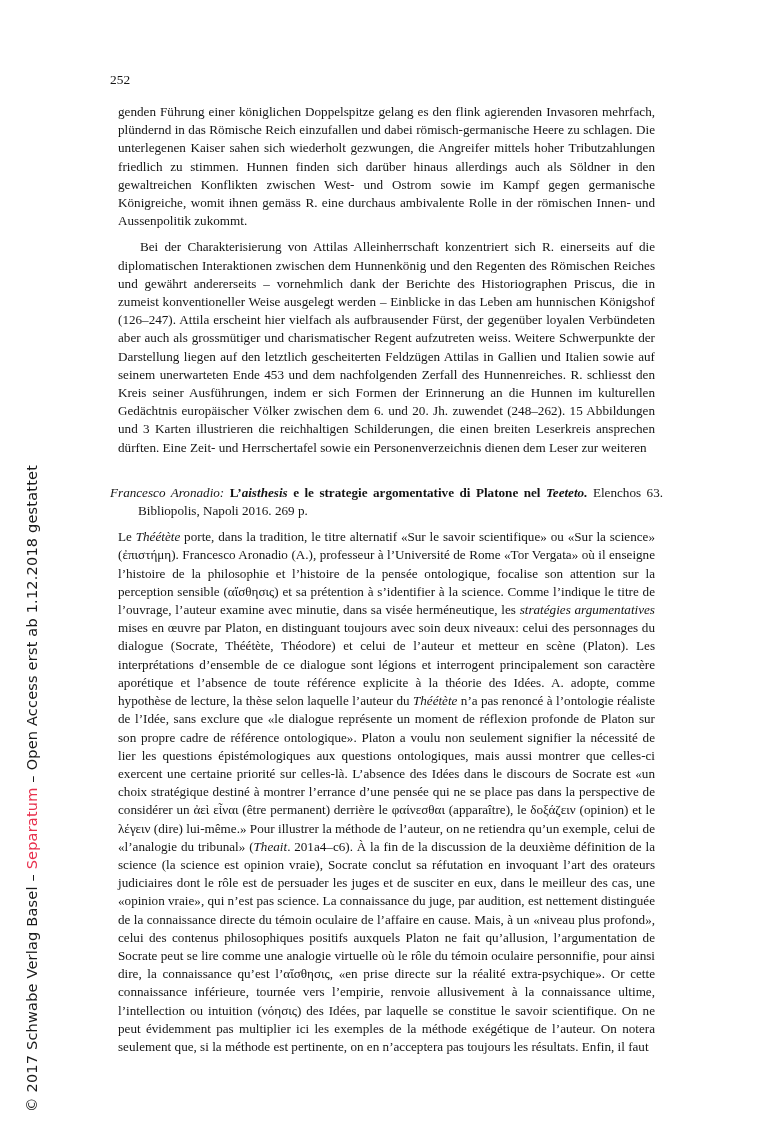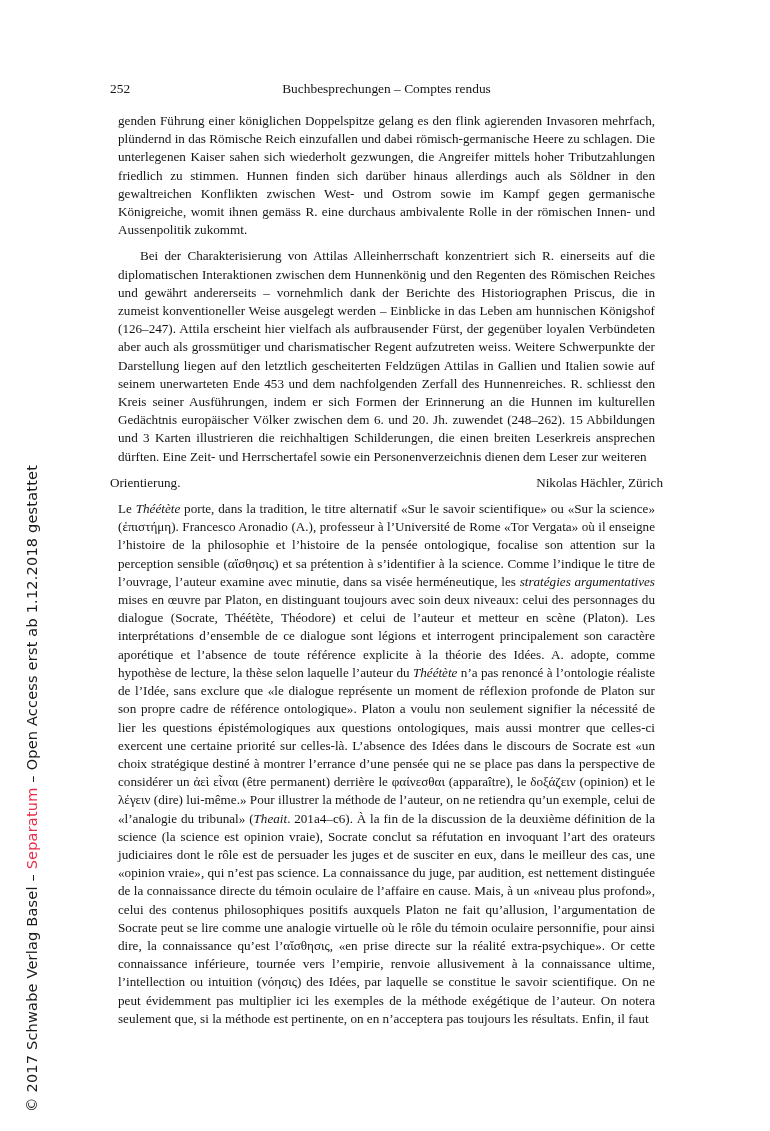--- a/index.html
+++ b/index.html
@@ -25,21 +25,21 @@
     transform-origin: 0 0;
     font-family: "DejaVu Sans", "Liberation Sans", sans-serif;
     font-size: 14.5px;
     letter-spacing: 0.2px;
     color: #1a1a1a;
     white-space: nowrap;
   }
 
   .content {
     position: absolute;
-    left: 110px; top: 81px;
+    left: 110px; top: 72px;
     width: 553px;
   }
 
   .running-head {
     position: relative;
     height: 18px;
     font-size: 13.4px;
     margin-bottom: 13px;
   }
   .page-number { position: absolute; left: 0; top: 0; }
@@ -78,31 +78,27 @@
 <body>
 
 <div class="page">
 
   <div class="side-strip"><span>© 2017 Schwabe Verlag Basel – </span><span class="seg-red">Separatum</span><span> – Open Access erst ab 1.12.2018 gestattet</span></div>
 
   <div class="content">
 
     <div class="running-head">
       <span class="page-number">252</span>
-      <div class="head-title">Buchbesprechungen – Comptes rendus</div>
     </div>
 
     <div class="body-text">
       <p>genden Führung einer königlichen Doppelspitze gelang es den flink agierenden Invasoren mehrfach, plündernd in das Römische Reich einzufallen und dabei römisch-germanische Heere zu schlagen. Die unterlegenen Kaiser sahen sich wiederholt gezwungen, die Angreifer mittels hoher Tributzahlungen friedlich zu stimmen. Hunnen finden sich darüber hinaus allerdings auch als Söldner in den gewaltreichen Konflikten zwischen West- und Ostrom sowie im Kampf gegen germanische Königreiche, womit ihnen gemäss R. eine durchaus ambivalente Rolle in der römischen Innen- und Aussenpolitik zukommt.</p>
       <p class="indent-first">Bei der Charakterisierung von Attilas Alleinherrschaft konzentriert sich R. einerseits auf die diplomatischen Interaktionen zwischen dem Hunnenkönig und den Regenten des Römischen Reiches und gewährt andererseits – vornehmlich dank der Berichte des Historiographen Priscus, die in zumeist konventioneller Weise ausgelegt werden – Einblicke in das Leben am hunnischen Königshof (126–247). Attila erscheint hier vielfach als aufbrausender Fürst, der gegenüber loyalen Verbündeten aber auch als grossmütiger und charismatischer Regent aufzutreten weiss. Weitere Schwerpunkte der Darstellung liegen auf den letztlich gescheiterten Feldzügen Attilas in Gallien und Italien sowie auf seinem unerwarteten Ende 453 und dem nachfolgenden Zerfall des Hunnenreiches. R. schliesst den Kreis seiner Ausführungen, indem er sich Formen der Erinnerung an die Hunnen im kulturellen Gedächtnis europäischer Völker zwischen dem 6. und 20. Jh. zuwendet (248–262). 15 Abbildungen und 3 Karten illustrieren die reichhaltigen Schilderungen, die einen breiten Leserkreis ansprechen dürften. Eine Zeit- und Herrschertafel sowie ein Personenverzeichnis dienen dem Leser zur weiteren</p>
-      <div class="sig-line">
-        <span>Orientierung.</span>
-        <span>Nikolas Hächler, Zürich</span>
-      </div>
     </div>
 
+    <div class="review-heading"><span class="seg-i">Francesco Aronadio: </span><span class="seg-b">L’</span><span class="seg-bi">aisthesis</span><span class="seg-b"> e le strategie argomentative di Platone nel </span><span class="seg-bi">Teeteto.</span><span> Elenchos 63. Bibliopolis, Napoli 2016. 269 p.</span></div>
 
     <div class="body-text">
       <p><span>Le </span><span class="seg-i">Théétète</span><span> porte, dans la tradition, le titre alternatif «Sur le savoir scientifique» ou «Sur la science» (ἐπιστήμη). Francesco Aronadio (A.), professeur à l’Université de Rome «Tor Vergata» où il enseigne l’histoire de la philosophie et l’histoire de la pensée ontologique, focalise son attention sur la perception sensible (αἴσθησις) et sa prétention à s’identifier à la science. Comme l’indique le titre de l’ouvrage, l’auteur examine avec minutie, dans sa visée herméneutique, les </span><span class="seg-i">stratégies argumentatives</span><span> mises en œuvre par Platon, en distinguant toujours avec soin deux niveaux: celui des personnages du dialogue (Socrate, Théétète, Théodore) et celui de l’auteur et metteur en scène (Platon). Les interprétations d’ensemble de ce dialogue sont légions et interrogent principalement son caractère aporétique et l’absence de toute référence explicite à la théorie des Idées. A. adopte, comme hypothèse de lecture, la thèse selon laquelle l’auteur du </span><span class="seg-i">Théétète</span><span> n’a pas renoncé à l’ontologie réaliste de l’Idée, sans exclure que «le dialogue représente un moment de réflexion profonde de Platon sur son propre cadre de référence ontologique». Platon a voulu non seulement signifier la nécessité de lier les questions épistémologiques aux questions ontologiques, mais aussi montrer que celles-ci exercent une certaine priorité sur celles-là. L’absence des Idées dans le discours de Socrate est «un choix stratégique destiné à montrer l’errance d’une pensée qui ne se place pas dans la perspective de considérer un ἀεὶ εἶναι (être permanent) derrière le φαίνεσθαι (apparaître), le δοξάζειν (opinion) et le λέγειν (dire) lui-même.» Pour illustrer la méthode de l’auteur, on ne retiendra qu’un exemple, celui de «l’analogie du tribunal» (</span><span class="seg-i">Theait</span><span>. 201a4–c6). À la fin de la discussion de la deuxième définition de la science (la science est opinion vraie), Socrate conclut sa réfutation en invoquant l’art des orateurs judiciaires dont le rôle est de persuader les juges et de susciter en eux, dans le meilleur des cas, une «opinion vraie», qui n’est pas science. La connaissance du juge, par audition, est nettement distinguée de la connaissance directe du témoin oculaire de l’affaire en cause. Mais, à un «niveau plus profond», celui des contenus philosophiques positifs auxquels Platon ne fait qu’allusion, l’argumentation de Socrate peut se lire comme une analogie virtuelle où le rôle du témoin oculaire personnifie, pour ainsi dire, la connaissance qu’est l’αἴσθησις, «en prise directe sur la réalité extra-psychique». Or cette connaissance inférieure, tournée vers l’empirie, renvoie allusivement à la connaissance ultime, l’intellection ou intuition (νόησις) des Idées, par laquelle se constitue le savoir scientifique. On ne peut évidemment pas multiplier ici les exemples de la méthode exégétique de l’auteur. On notera seulement que, si la méthode est pertinente, on en n’acceptera pas toujours les résultats. Enfin, il faut</span></p>
     </div>
 
   </div>
 </div>
 
 </body></html>

